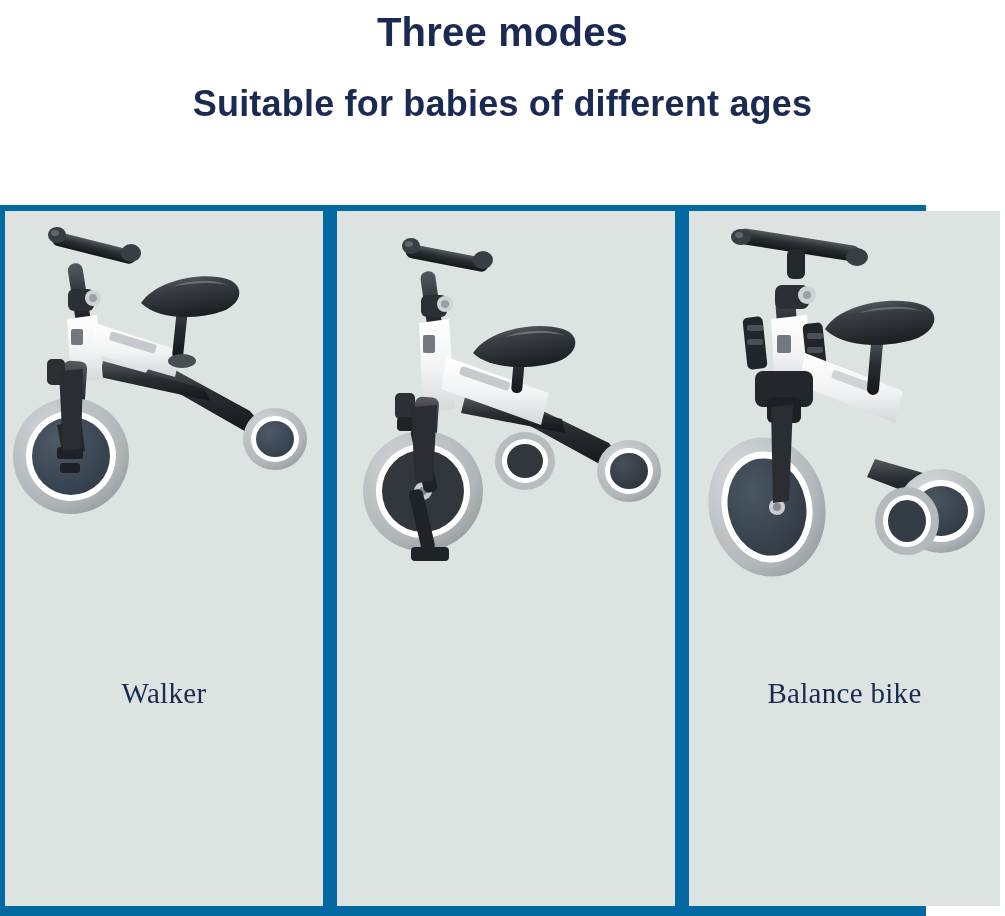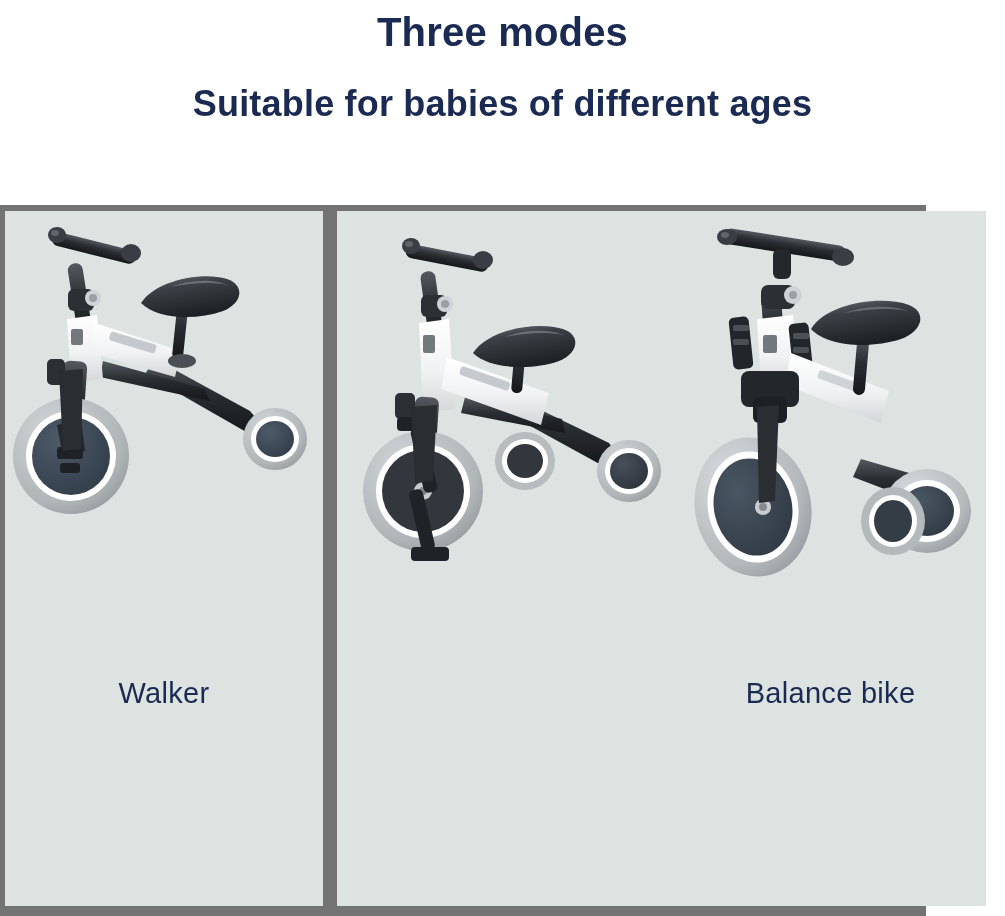--- a/index.html
+++ b/index.html
@@ -10,21 +10,21 @@
   body {
     width: 1005px;
     height: 916px;
     font-family: "Liberation Sans", sans-serif;
     overflow: hidden;
   }
   .page {
     position: relative;
     width: 926px;
     height: 916px;
-    background: #737373;
+    background: #0369a1;
   }
 
   
   .header {
     position: absolute;
     left: 0;
     top: 0;
     width: 1005px;
     height: 205px;
     background: #ffffff;
@@ -57,30 +57,31 @@
 
   
   .panels {
     position: absolute;
     left: 0;
     top: 211px;
     width: 1005px;
     height: 695px;
     display: flex;
     gap: 0;
+    font-family: Liberation Serif, serif;
   }
   .panel {
     position: relative;
     height: 695px;
     background: #dce3e1;
     overflow: hidden;
   }
   .panel.p1 { margin-left: 5px; width: 318px; }
   .panel.p2 { margin-left: 14px; width: 338px; }
-  .panel.p3 { width: 311px; }
+  .panel.p3 { margin-left: 14px; width: 311px; }
 
   .bike-stage {
     position: absolute;
     left: 0;
     top: 0;
     width: 100%;
     height: 480px;
   }
   .bike-stage svg {
     display: block;

